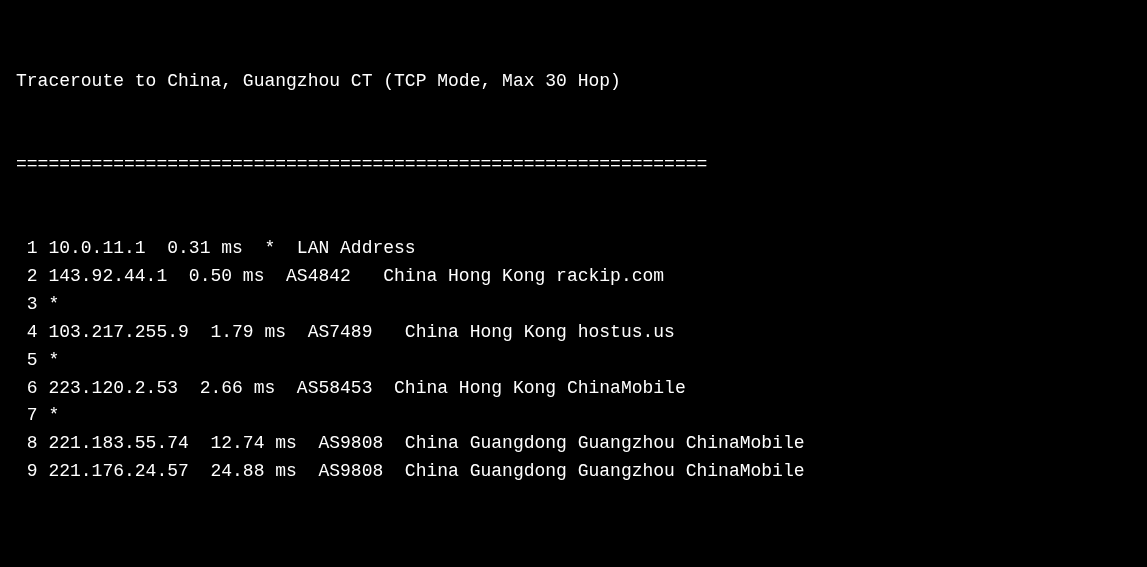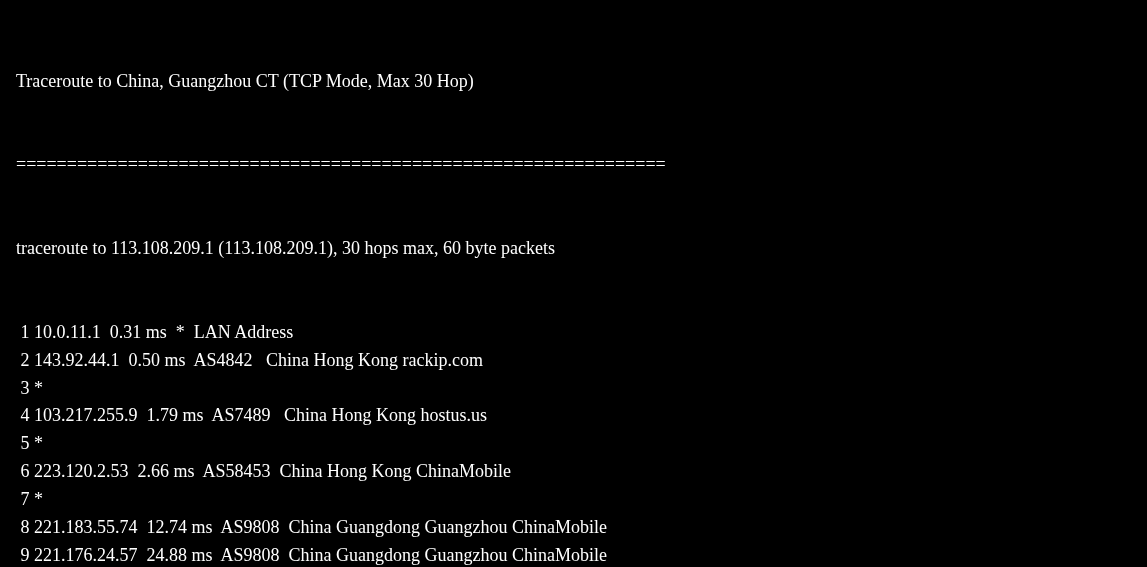--- a/index.html
+++ b/index.html
@@ -18,24 +18,22 @@
       width: 1147px;
       min-height: 567px;
     }
 
     .terminal-content {
       white-space: pre;
     }
 
     .line {
       display: block;
-      font-family: Liberation Serif, serif;
     }
   </style>
 </head>
 <body>
 
 <div class="terminal-content">
   <span class="line">Traceroute to China, Guangzhou CT (TCP Mode, Max 30 Hop)</span>
   <span class="line">================================================================</span>
-  <span class="line">traceroute to 113.108.209.1 (113.108.209.1), 30 hops max, 60 byte packets</span>
   <div id="hops-container"><span class="line"> 1 10.0.11.1  0.31 ms  *  LAN Address</span><span class="line"> 2 143.92.44.1  0.50 ms  AS4842   China Hong Kong rackip.com</span><span class="line"> 3 *</span><span class="line"> 4 103.217.255.9  1.79 ms  AS7489   China Hong Kong hostus.us</span><span class="line"> 5 *</span><span class="line"> 6 223.120.2.53  2.66 ms  AS58453  China Hong Kong ChinaMobile</span><span class="line"> 7 *</span><span class="line"> 8 221.183.55.74  12.74 ms  AS9808  China Guangdong Guangzhou ChinaMobile</span><span class="line"> 9 221.176.24.57  24.88 ms  AS9808  China Guangdong Guangzhou ChinaMobile</span></div>
 </div>
 
 </body></html>

